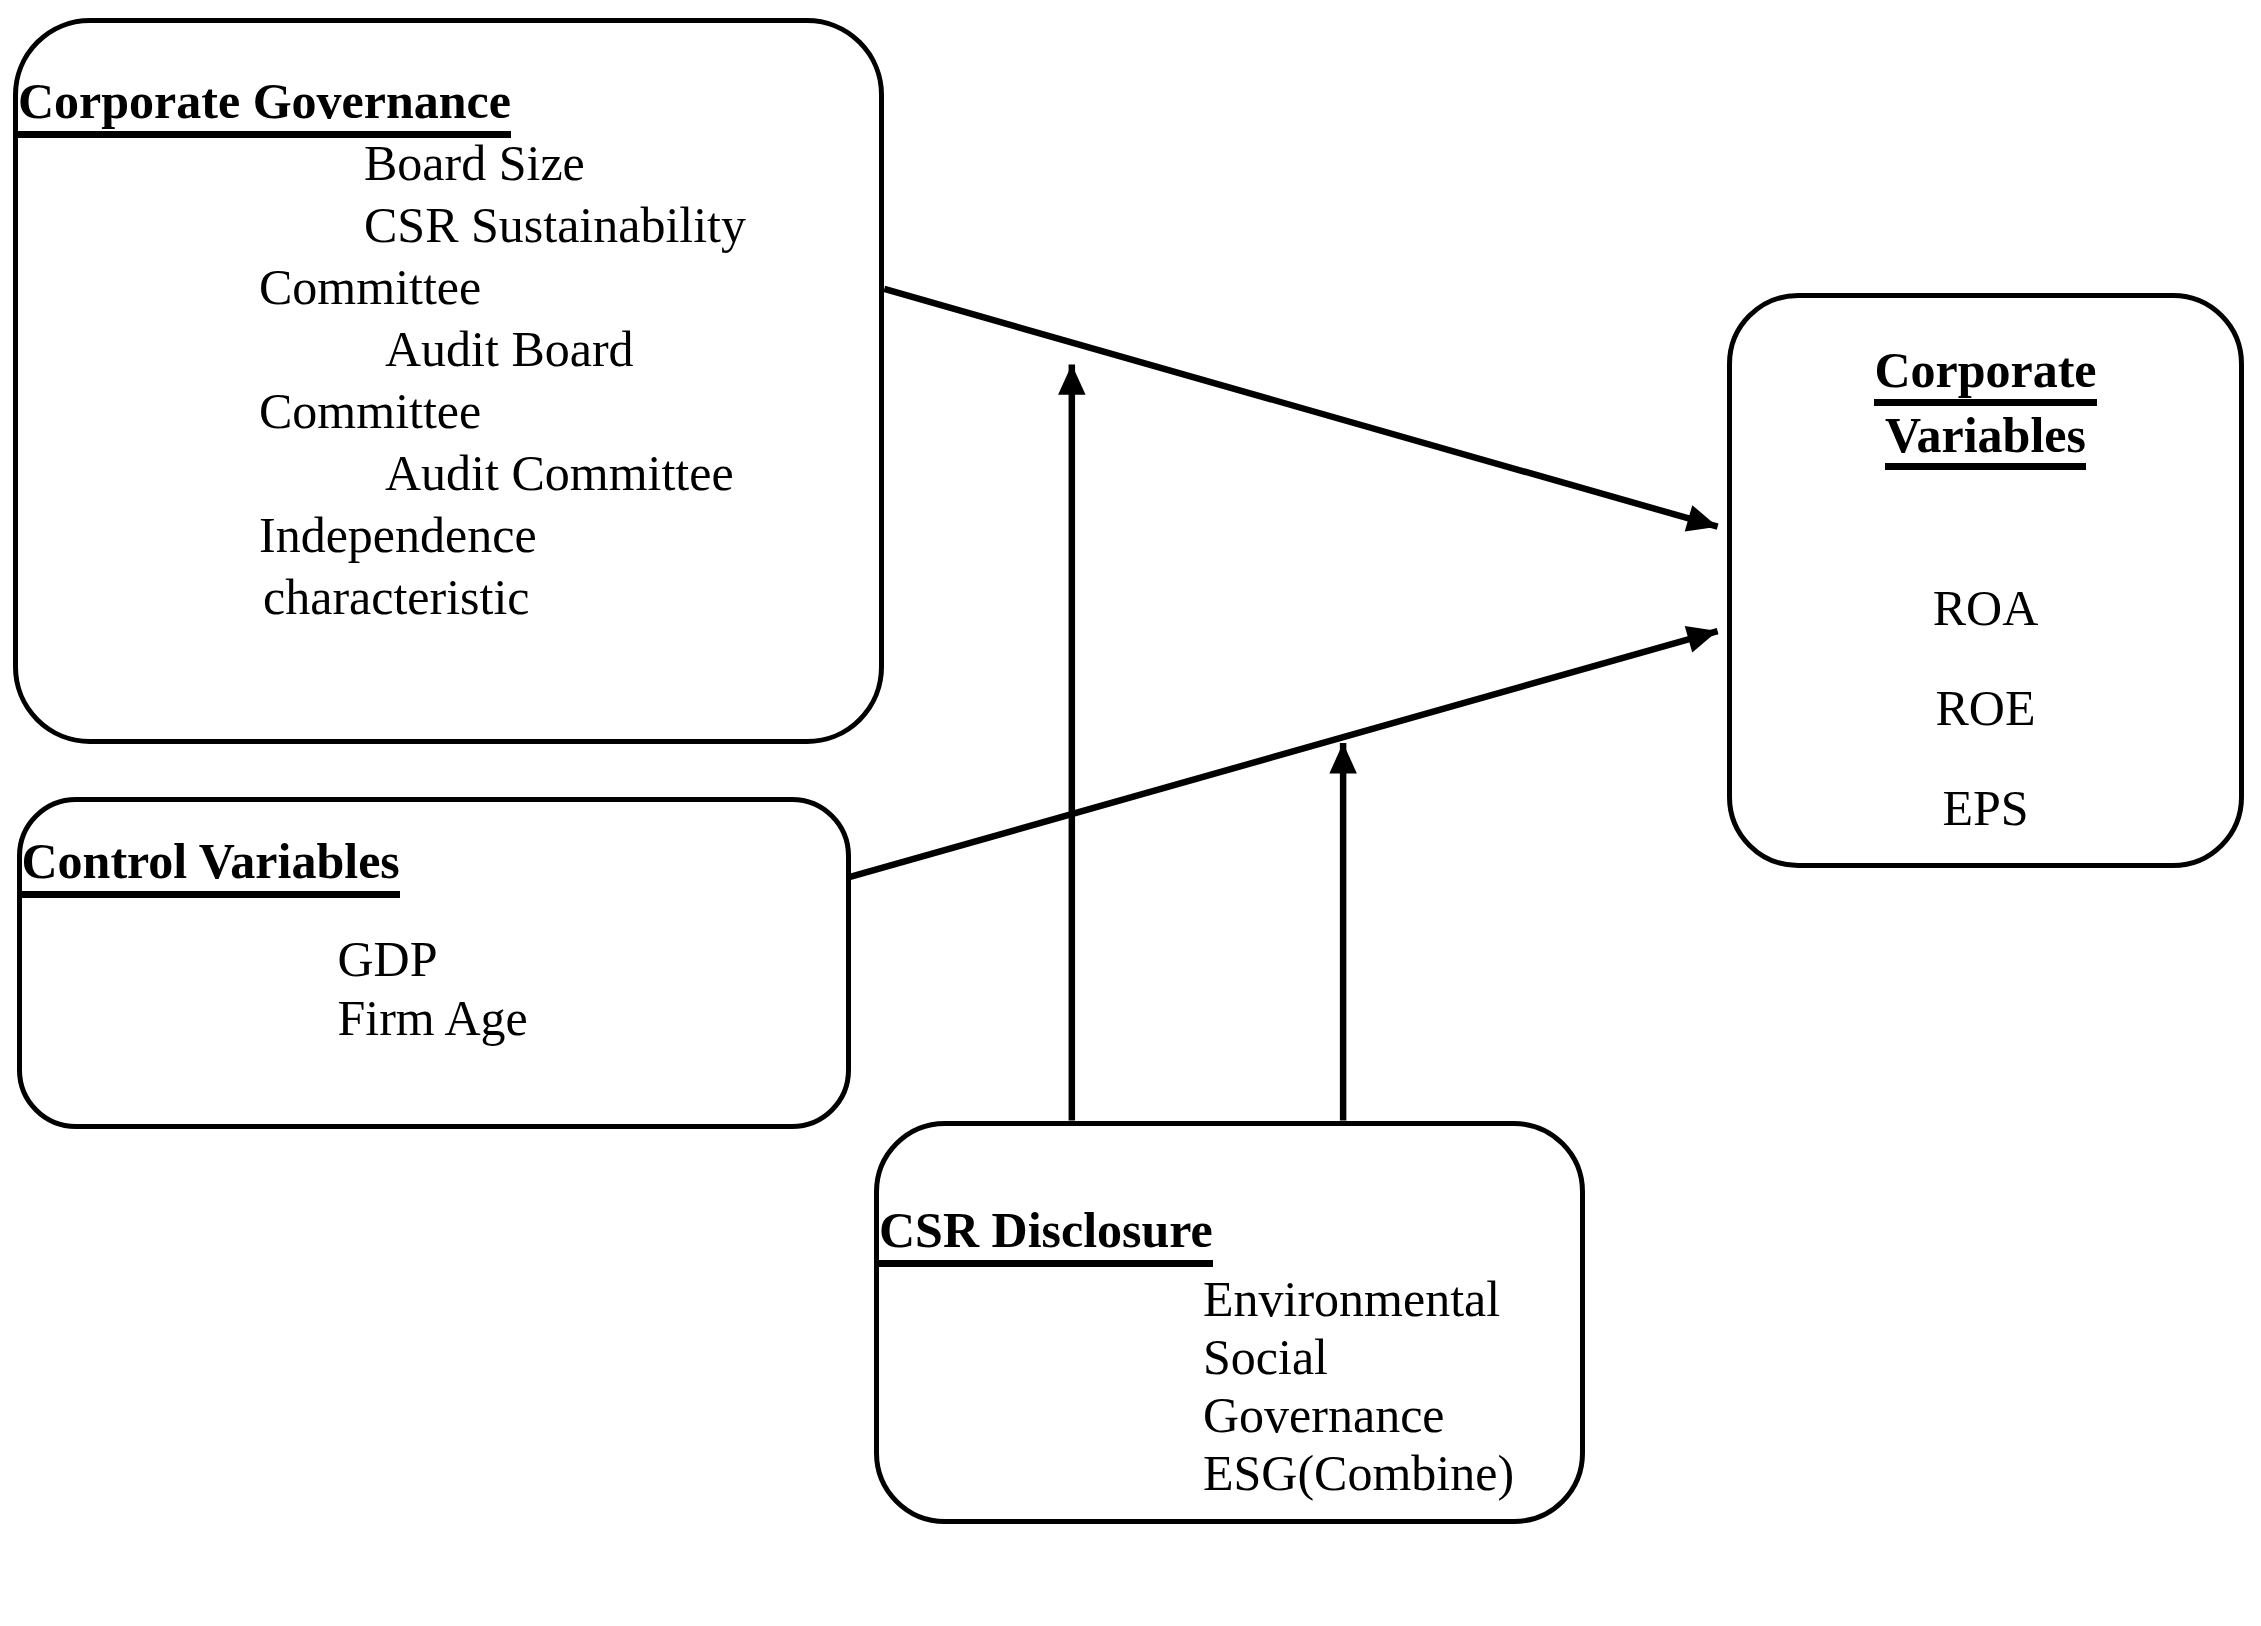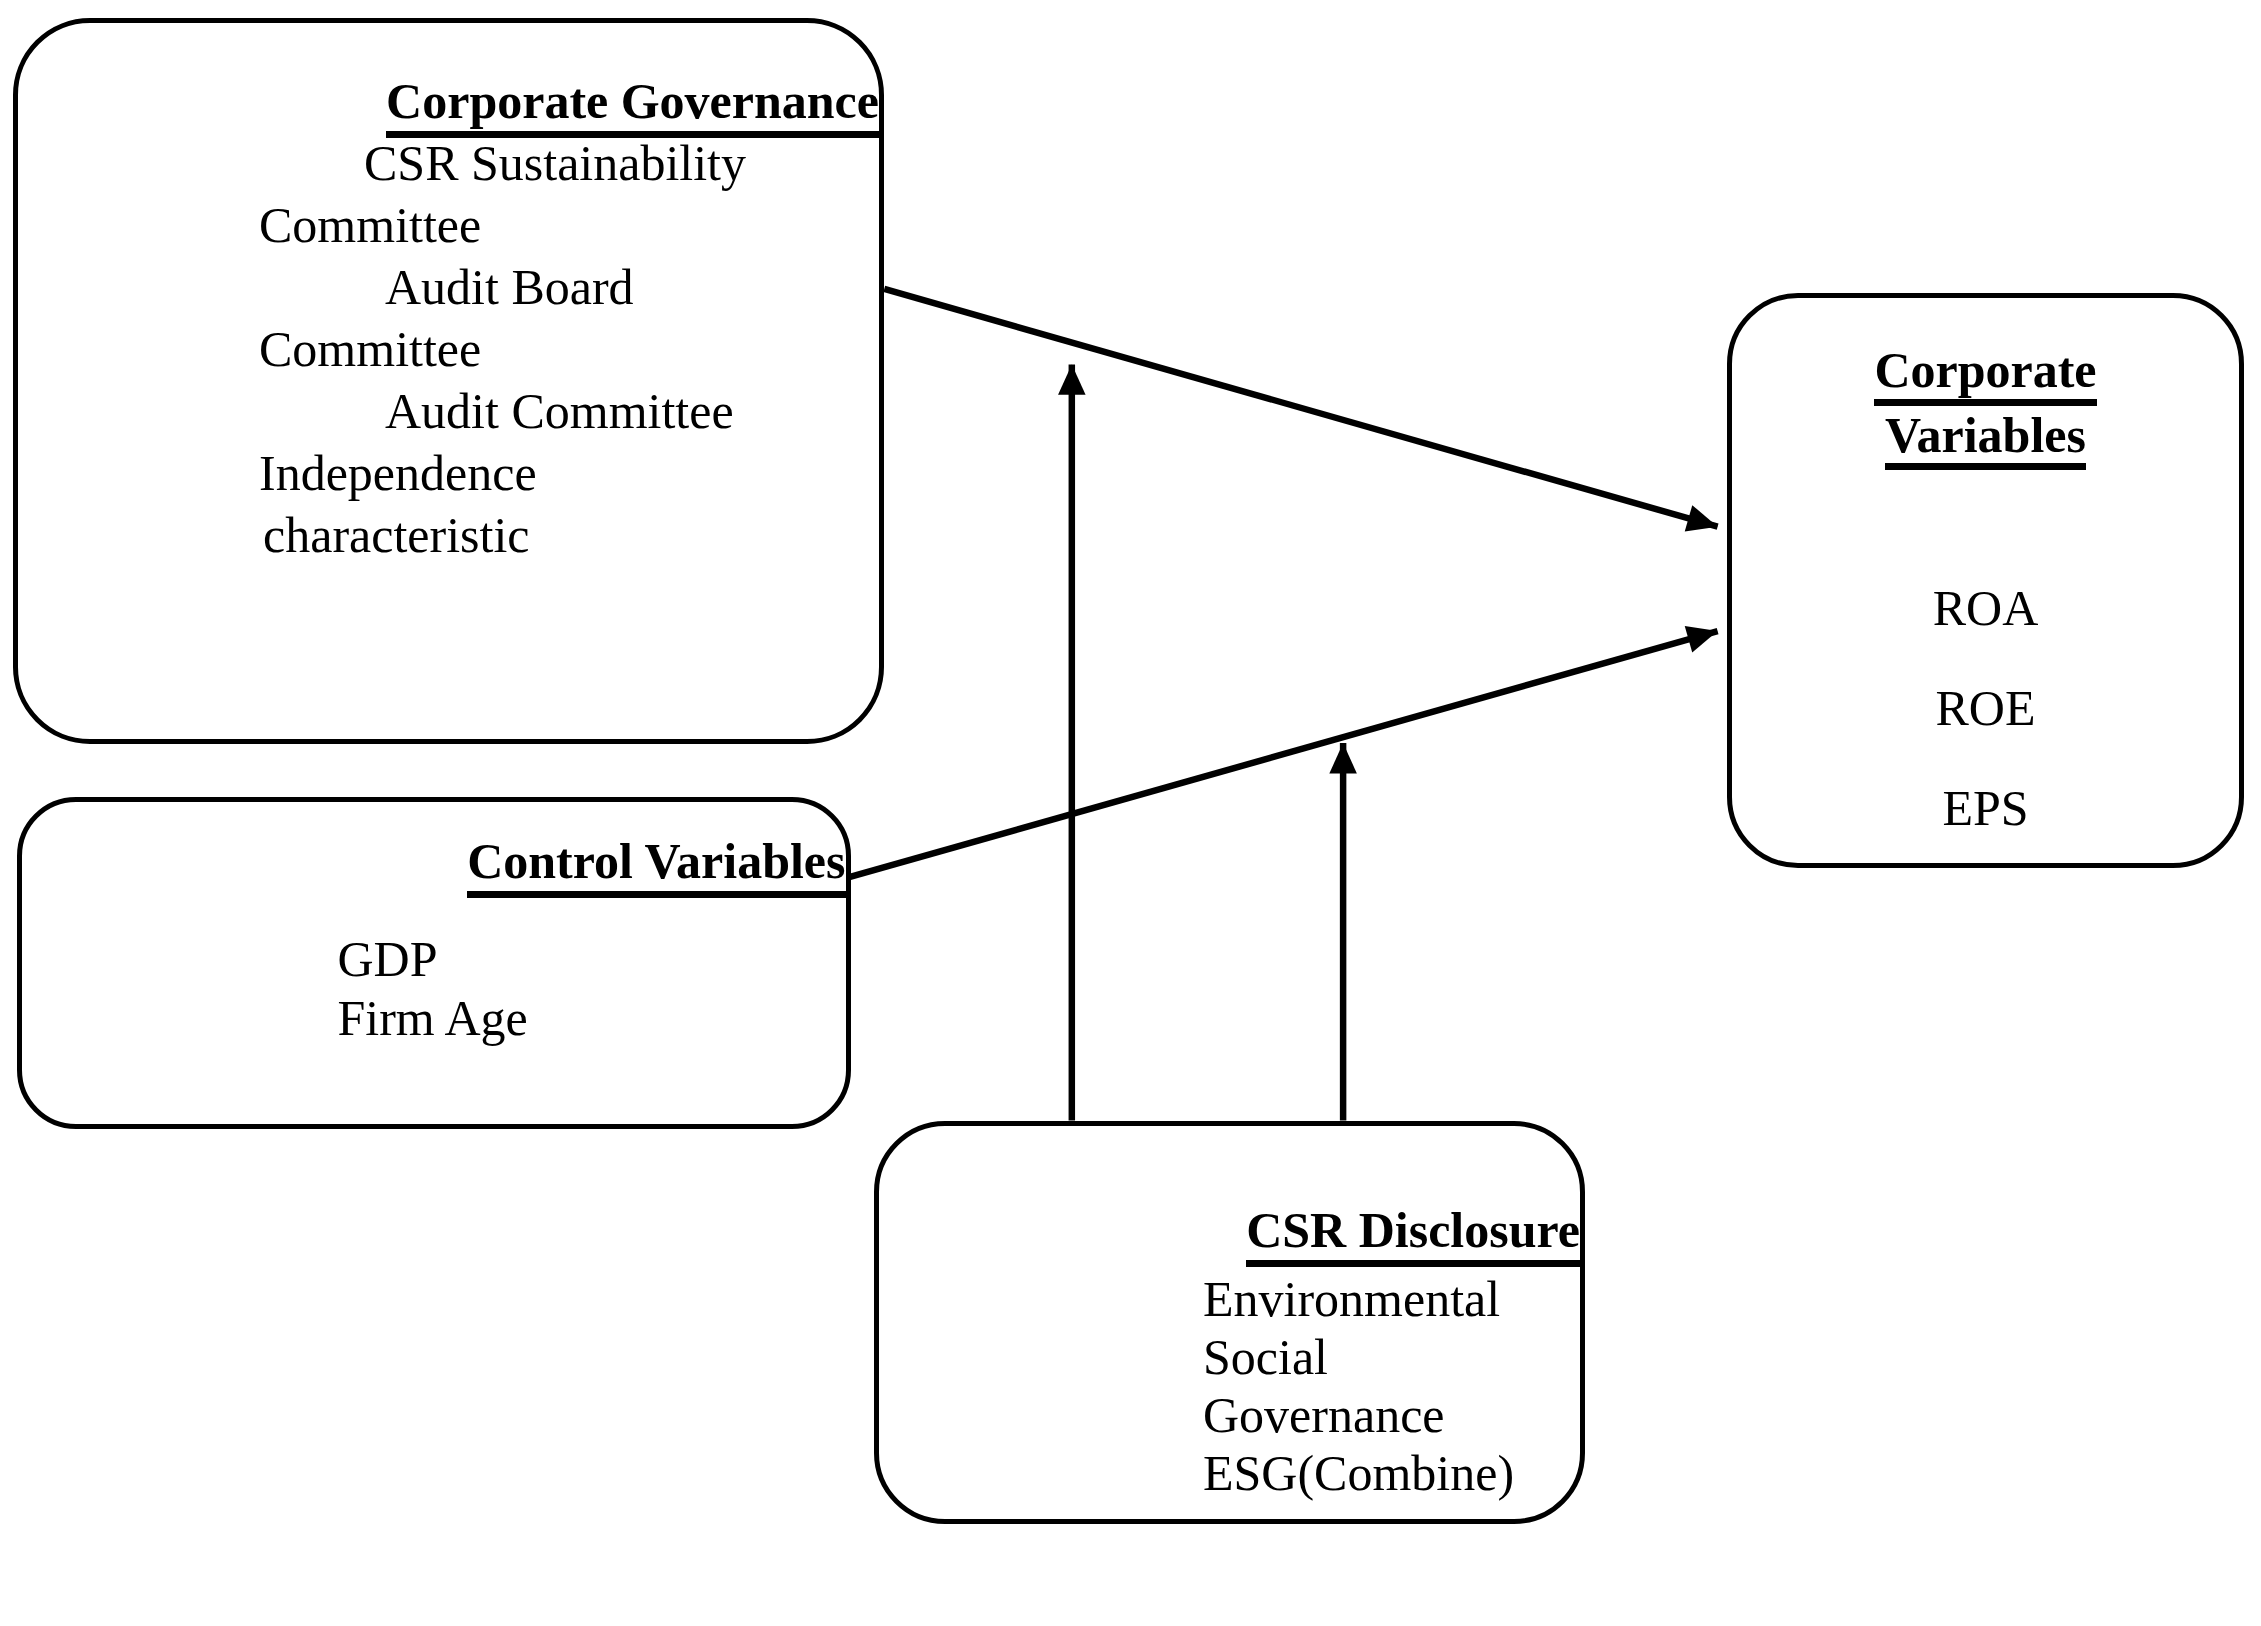--- a/index.html
+++ b/index.html
@@ -19,21 +19,21 @@
   .box {
     position: absolute;
     background: #ffffff;
     border: 5.9px solid #000000;
     box-sizing: border-box;
   }
   .title-line {
     position: absolute;
     left: 0;
     right: 0;
-    text-align: right;
+    text-align: left;
     font-weight: bold;
     font-size: 50px;
     line-height: 62px;
     white-space: nowrap;
   }
   .title-line .u {
     display: inline-block;
     border-bottom: 7.7px solid #000000;
     padding-bottom: 4.7px;
     line-height: 50px;
@@ -104,20 +104,21 @@
       <line x1="1817" y1="1900" x2="1817" y2="618" marker-end="url(#ah)"></line>
       <line x1="2277" y1="1900" x2="2277" y2="1260" marker-end="url(#ah)"></line>
     </g>
   </svg>
 
   <div class="box" id="box-cg">
     <div class="title-line">
       <span class="u">Corporate Governance</span>
     </div>
     <div class="items" id="cg-items">
+      <div class="cg-indent-a">Board Size</div>
       <div class="cg-indent-a">CSR Sustainability</div>
       <div class="cg-indent-b">Committee</div>
       <div class="cg-indent-c">Audit Board</div>
       <div class="cg-indent-b">Committee</div>
       <div class="cg-indent-c">Audit Committee</div>
       <div class="cg-indent-b">Independence</div>
       <div class="cg-indent-d">characteristic</div>
     </div>
   </div>
 

